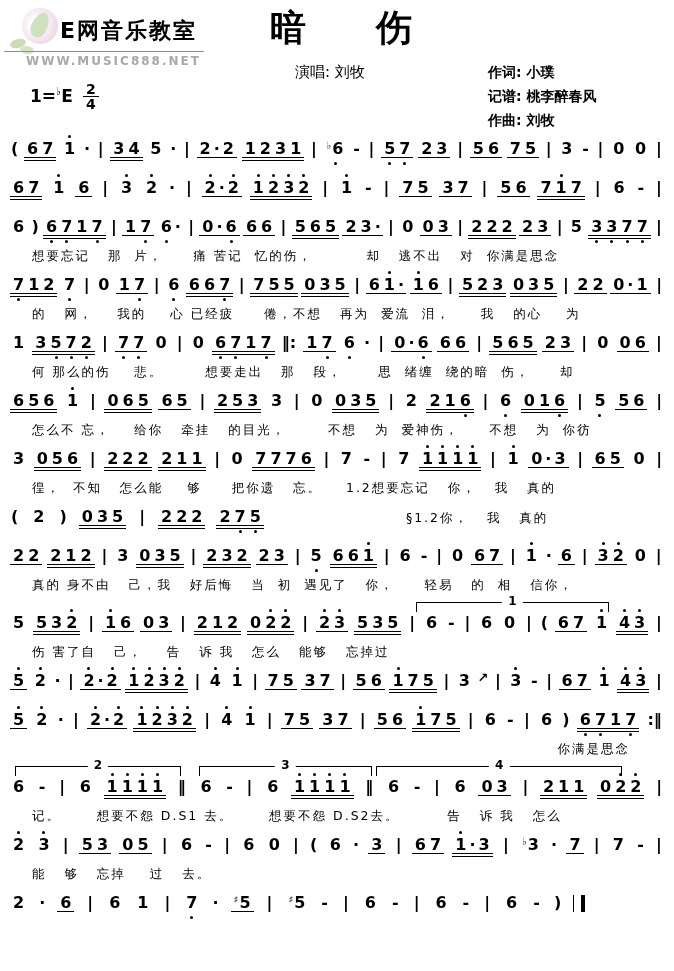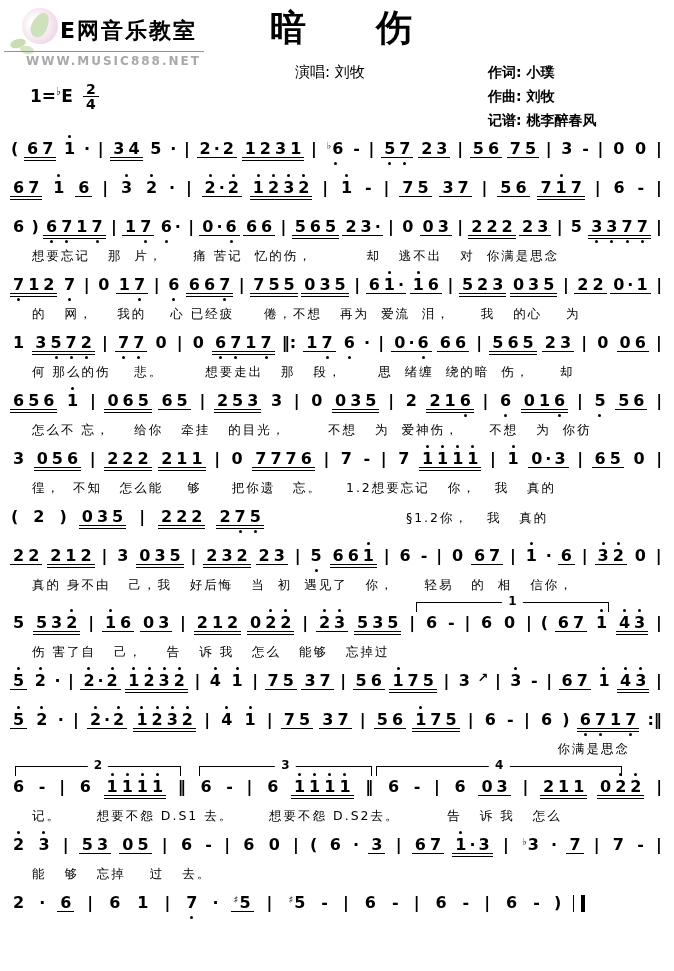--- a/index.html
+++ b/index.html
@@ -73,22 +73,22 @@
       <span class="f-leaf2"></span>
     </span>
     <span class="brand">E网音乐教室</span>
     <span class="logo-rule"></span>
     <span class="brand-url">WWW.MUSIC888.NET</span>
     <span class="keysig"><span>1=</span><sup>♭</sup><span>E</span><span class="frac"><span class="num">2</span><span class="den">4</span></span></span>
     <div class="title">暗    伤</div>
     <div class="performer">演唱: 刘牧</div>
     <div class="credits">
       <div>作词: 小璞</div>
+      <div>记谱: 桃李醉春风</div>
       <div>作曲: 刘牧</div>
-      <div>记谱: 桃李醉春风</div>
     </div>
   </div>
 
   <div class="score">
 
     <div class="system">
       <div class="notes">
           <span class="paren">(</span>
           <span class="grp u2">
             <span class="nt">6</span>

